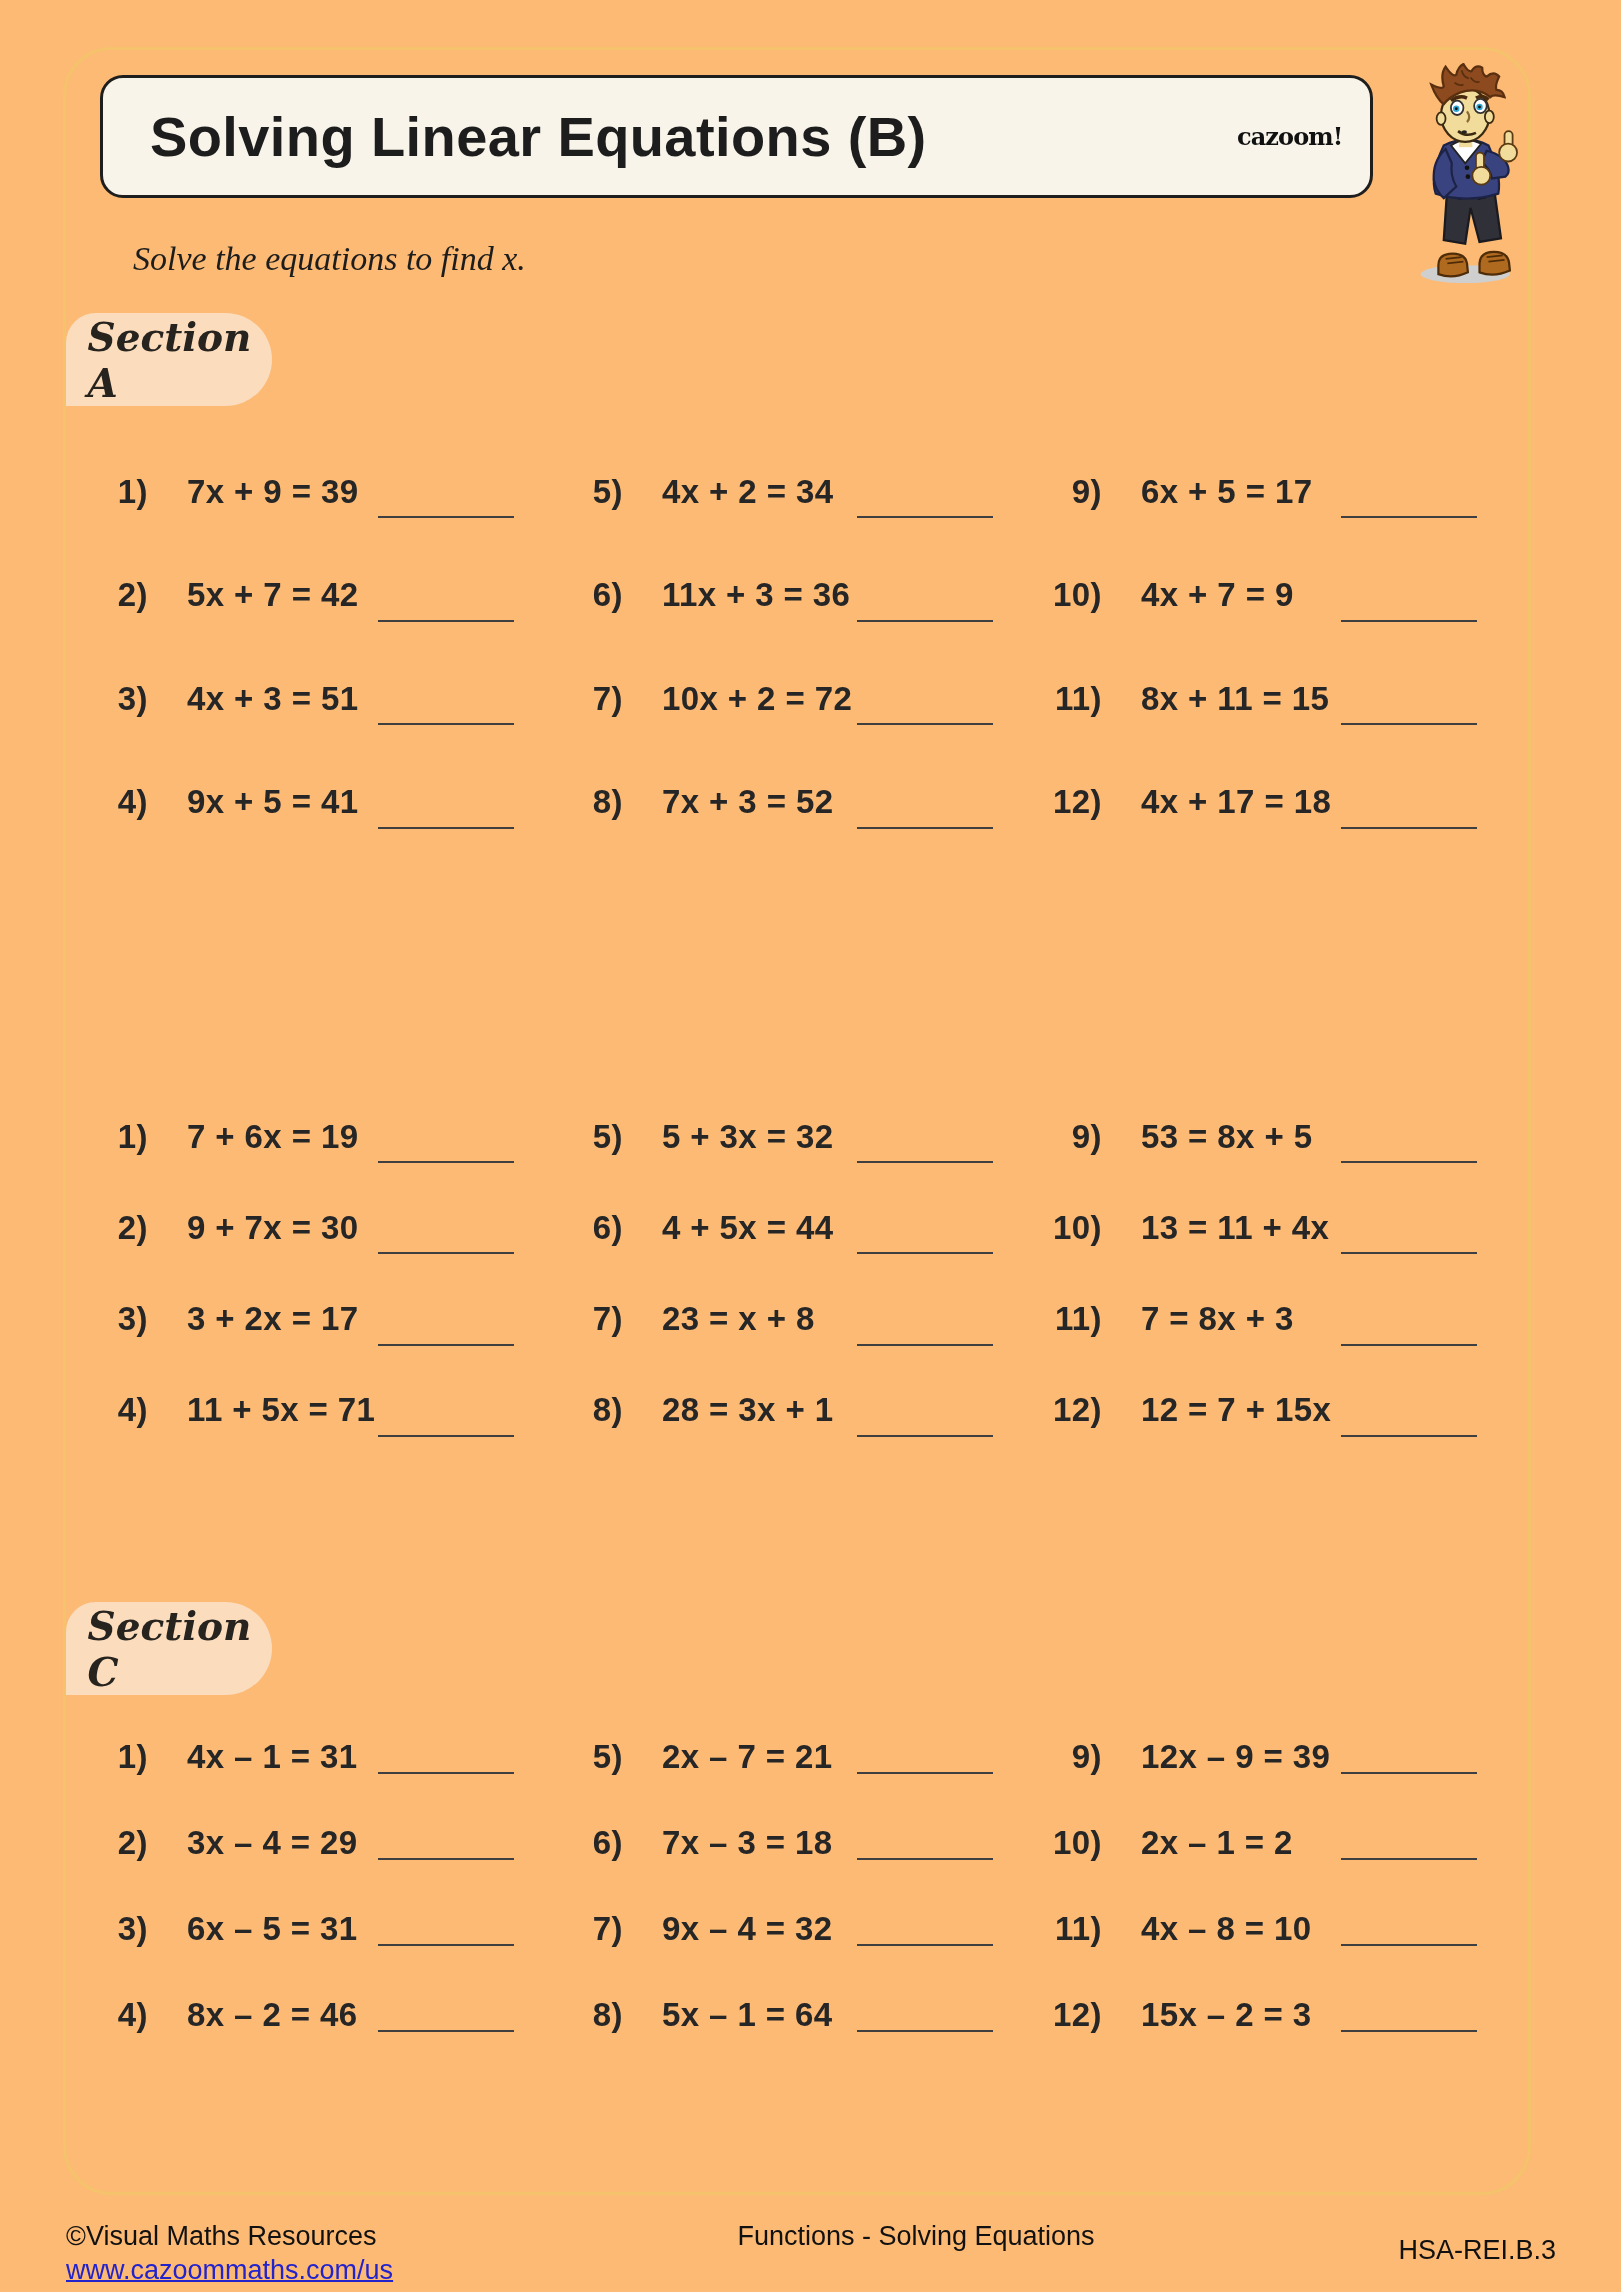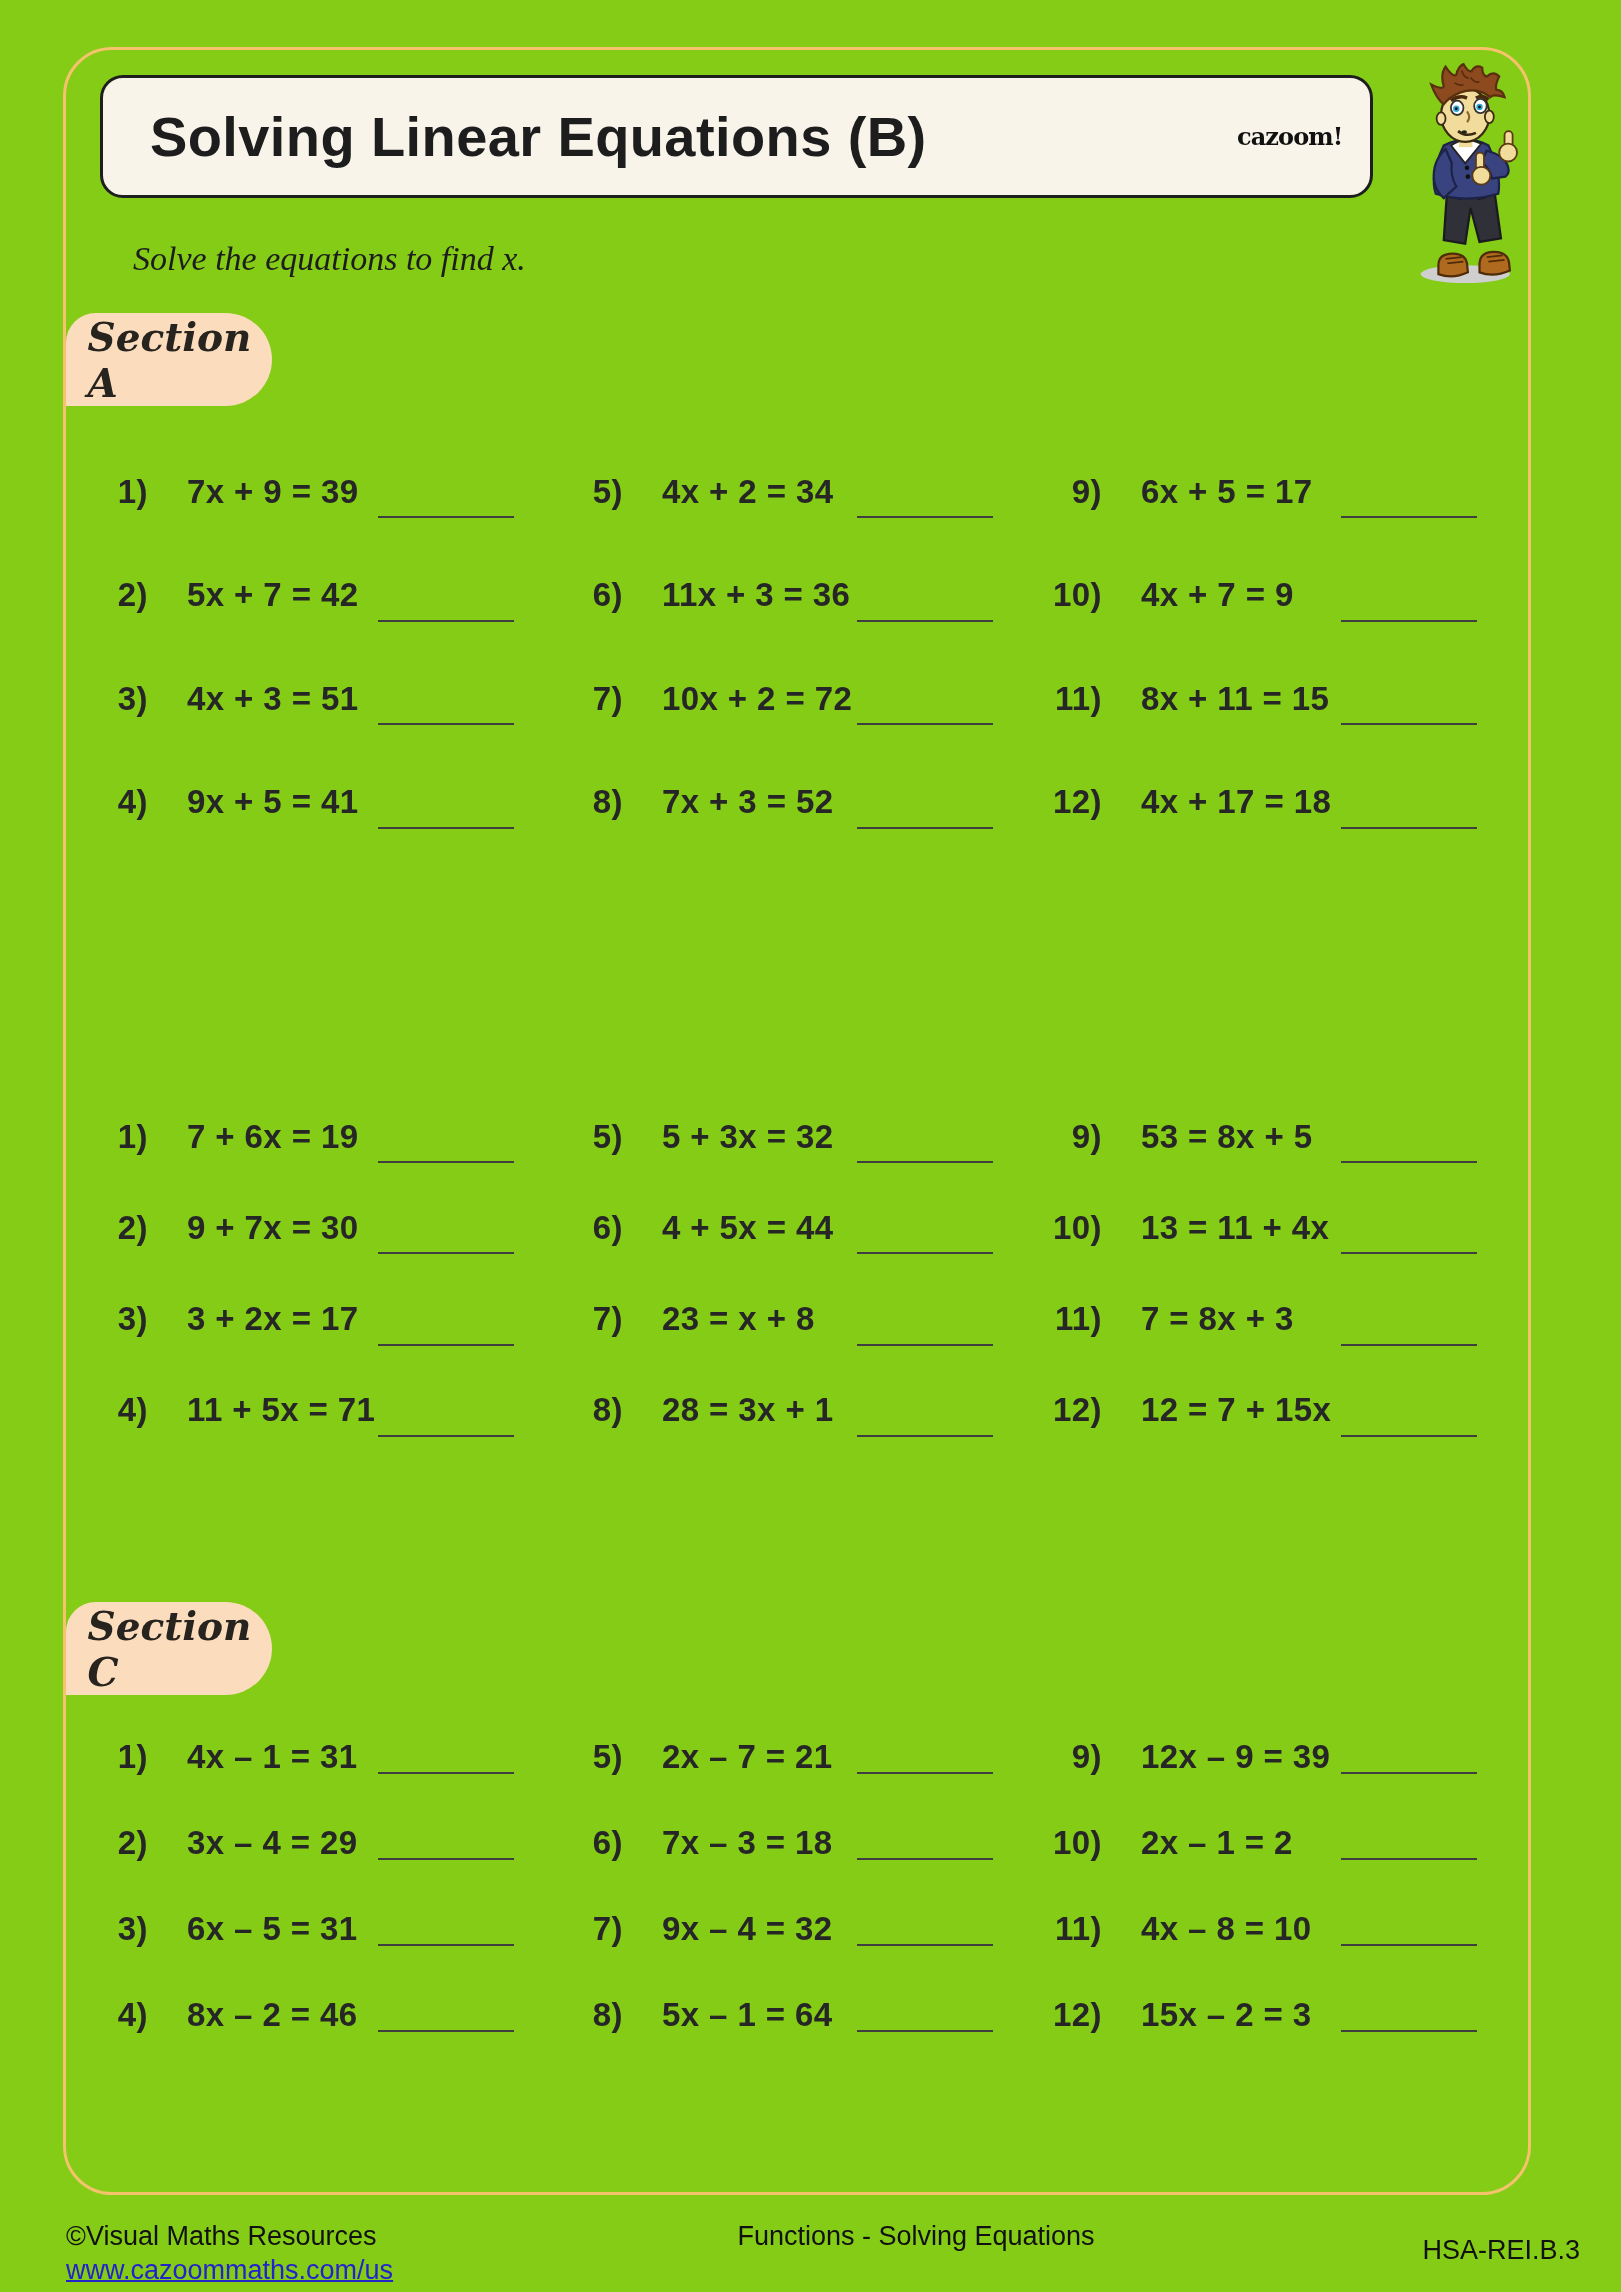--- a/index.html
+++ b/index.html
@@ -1,16 +1,16 @@
 <!DOCTYPE html>
 <html style="font-size:14.3px"><head>
 <meta charset="utf-8">
 <style>
   html,body{margin:0;padding:0;background:#ffffff;}
-  .page{position:relative;width:1622px;height:2293px;background:#84cc16;overflow:hidden;
+  .page{position:relative;width:1622px;height:2293px;background:#fdba74;overflow:hidden;
         font-family:"Liberation Sans", sans-serif;color:#262626;}
 
   .page-border{position:absolute;left:63px;top:47px;width:1462px;height:2142px;
         border:3.6px solid #F4C36B;border-radius:49px;background:transparent;}
 
   
   .title-bar{position:absolute;left:100px;top:75px;width:1273px;height:123px;
         background:#F8F4EA;border:3.6px solid #1E1E1E;border-radius:23px;
         display:flex;align-items:center;justify-content:space-between;
         padding:0 36px 0 47px;box-sizing:border-box;}
@@ -46,21 +46,21 @@
   .num,.eq{font-weight:700;font-size:33px;letter-spacing:0.4px;color:#262626;white-space:nowrap;}
   .answer-line{position:absolute;right:25px;top:54px;width:136px;height:0;
         border-bottom:2.7px solid #3F3F3F;}
   .g-c .answer-line{top:45px;}
 
   
   .footer-left{position:absolute;left:66px;top:2219px;font-size:27px;line-height:34px;color:#111;}
   .footer-left a{color:#2323CC;text-decoration:underline;text-decoration-thickness:1.8px;}
   .footer-center{position:absolute;left:582px;top:2219px;width:668px;text-align:center;
         font-size:27px;line-height:34px;color:#111;}
-  .footer-right{position:absolute;right:42px;top:2235px;font-size:27px;color:#111;}
+  .footer-right{position:absolute;right:66px;top:2235px;font-size:27px;color:#111;}
 </style>
 </head>
 <body>
 
 <div class="page">
 
   <div class="page-border"></div>
 
   <div class="title-bar">
     <h1>Solving Linear Equations (B)</h1>

